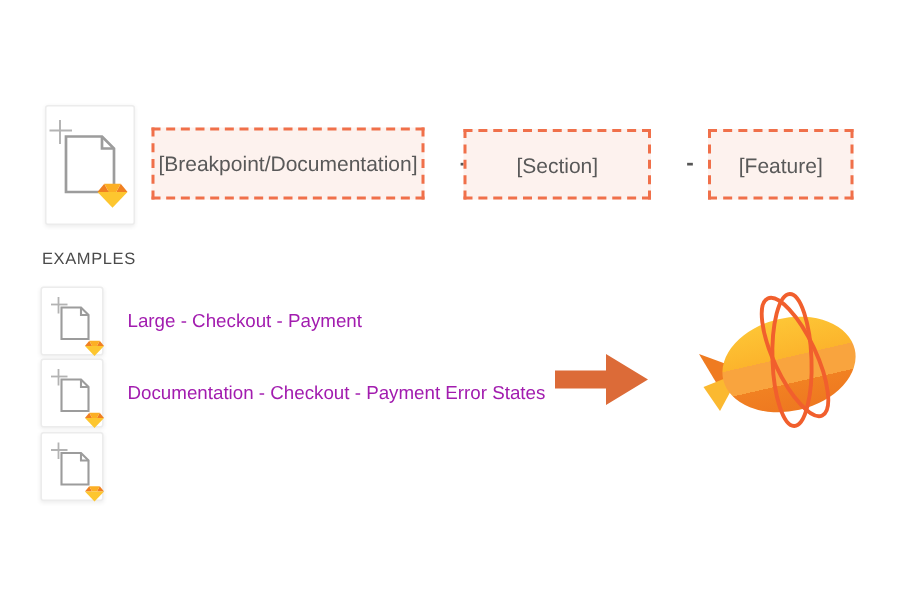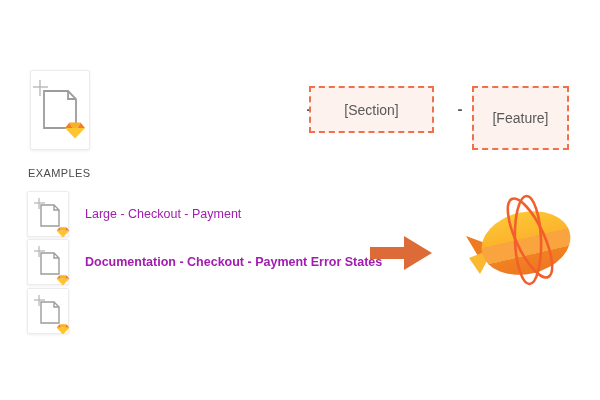--- a/index.html
+++ b/index.html
@@ -25,38 +25,38 @@
 
   
   .fbox {
     position:absolute; box-sizing:border-box;
     background:#fdf2ee; border:2px dashed #f0704a;
     display:flex; align-items:center; justify-content:center;
     color:#595959; font-size:14px;
   }
   .fbox-1 { left:101px; top:85px; width:182px; height:48px; }
   .fbox-2 { left:309px; top:86px; width:125px; height:47px; }
-  .fbox-3 { left:472px; top:86px; width:97px; height:64px; }
+  .fbox-3 { left:472px; top:86px; width:97px; height:47px; }
   .sep {
     position:absolute; top:100px; width:14px; text-align:center;
     color:#555555; font-size:15px; font-weight:700;
   }
   .sep-1 { left:302px; }
   .sep-2 { left:453px; }
 
   
   .examples-heading {
     position:absolute; left:28px; top:167px;
     font-size:11px; font-weight:400; letter-spacing:0.4px; color:#4a4a4a;
   }
   .example-row {
     position:absolute; left:27px; height:44px;
     display:flex; align-items:center;
   }
-  .row-1 { top:192px; } .row-2 { top:240px;font-weight:bold; } .row-3 { top:289px; }
+  .row-1 { top:192px; } .row-2 { top:240px; } .row-3 { top:289px; }
   .example-label { margin-left:16px; font-size:12.5px; color:#a21caf; white-space:nowrap; }
 
   
   .arrow-svg { position:absolute; left:370px; top:236px; }
   .zeplin-svg { position:absolute; left:456px; top:192px; }
 </style>
 </head>
 <body>
 
 <div class="canvas">
@@ -69,20 +69,23 @@
       <path d="M37,20 V28 H45" fill="none" stroke="#9c9c9c" stroke-width="1.8"></path>
     </svg>
     <svg class="gem" viewBox="0 0 22 18">
       <path d="M1,7 L5.5,1.5 L8.5,7 Z" fill="#f08021"></path>
       <path d="M13.5,7 L16.5,1.5 L21,7 Z" fill="#f08021"></path>
       <path d="M5.5,1.5 L8.5,7 L13.5,7 L16.5,1.5 Z" fill="#fcaf24"></path>
       <path d="M1,7 L21,7 L11,17.5 Z" fill="#fdc62f"></path>
     </svg>
   </div>
 
+  <div class="fbox fbox-1">
+    <span>[Breakpoint/Documentation]</span>
+  </div>
   <div class="sep sep-1">-</div>
   <div class="fbox fbox-2">
     <span>[Section]</span>
   </div>
   <div class="sep sep-2">-</div>
   <div class="fbox fbox-3">
     <span>[Feature]</span>
   </div>
 
   <div class="examples-heading">EXAMPLES</div>

